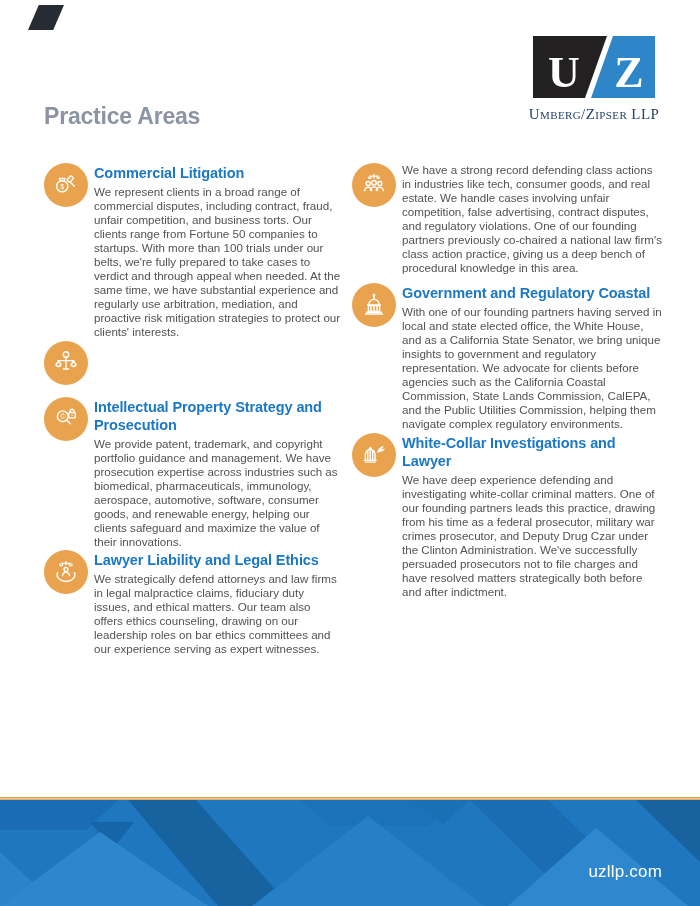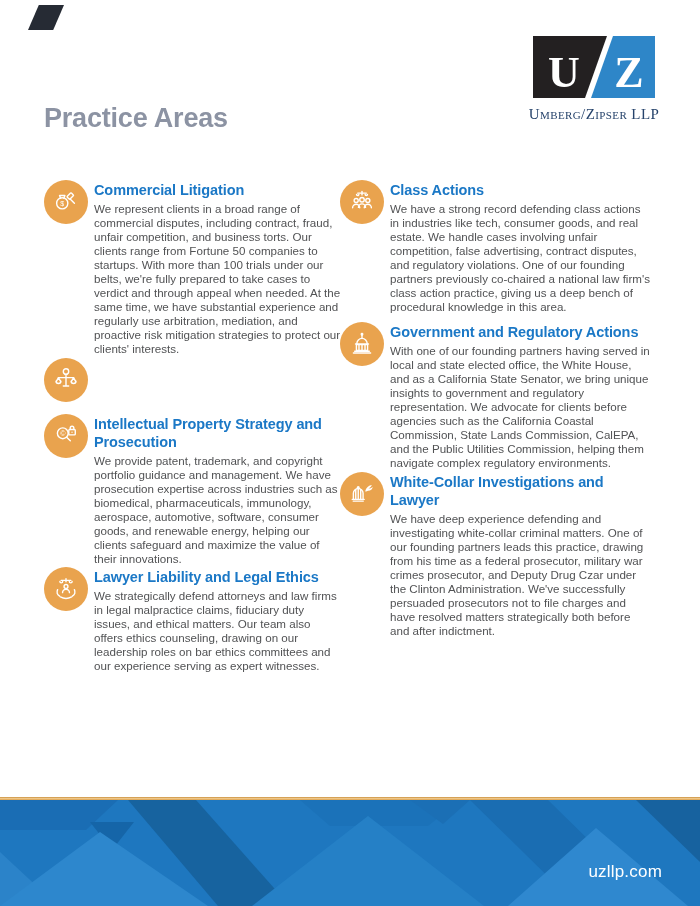--- a/index.html
+++ b/index.html
@@ -9,25 +9,25 @@
   
   .corner-mark { position:absolute; left:28px; top:5px; width:36px; height:25px;
     background:#262b34; clip-path:polygon(30% 0, 100% 0, 70% 100%, 0 100%); }
 
   
   .logo-wrap { position:absolute; top:36px; right:40px; width:132px; text-align:center; }
   .logo-name { margin-top:4px; font-family:"Liberation Serif", serif; font-variant:small-caps;
     font-size:15px; letter-spacing:0.4px; color:#26436b; white-space:nowrap; }
 
   
-  .page-title { position:absolute; left:44px; top:103px; font-size:27px; font-weight:bold;
+  .page-title { position:absolute; left:44px; top:103px; font-size:23px; font-weight:bold;
     color:#8c93a3; letter-spacing:-0.2px; }
 
   
-  .content { position:absolute; left:44px; top:180px; display:flex; }
+  .content { position:absolute; left:44px; top:163px; display:flex; gap:12px; }
   .col { display:flex; flex-direction:column; }
   .col-left { width:296px; }
   .col-right { width:312px; }
   .section { display:flex; gap:4px; margin-bottom:8px; }
   .icon-circle { flex:0 0 44px; width:44px; height:44px; border-radius:50%;
     background:#e9a34e; display:flex; align-items:center; justify-content:center; }
   .icon-circle svg { width:28px; height:28px; stroke:#ffffff; fill:none;
     stroke-width:1.3; stroke-linecap:round; stroke-linejoin:round; }
   .icon-circle svg text { fill:#ffffff; stroke:none; font-family:"Liberation Sans", sans-serif; }
   .sec-text { flex:1; padding-left:2px; }
@@ -149,42 +149,41 @@
             <path d="M7.9 5.9 a1.1 1.1 0 0 0 2.2 0 M15.9 5.9 a1.1 1.1 0 0 0 2.2 0"></path>
             <circle cx="7.6" cy="11.6" r="1.9"></circle>
             <circle cx="13" cy="10.9" r="2.1"></circle>
             <circle cx="18.4" cy="11.6" r="1.9"></circle>
             <path d="M4.3 18.4 a3.3 3.3 0 0 1 6.6 0"></path>
             <path d="M9.7 18 a3.3 3.3 0 0 1 6.6 0"></path>
             <path d="M15.1 18.4 a3.3 3.3 0 0 1 6.6 0"></path>
           </svg>
         </div>
         <div class="sec-text">
-          <h3 class="sec-title">Class Actions</h3>
           <p class="sec-body">We have a strong record defending class actions in industries like tech, consumer goods, and real estate. We handle cases involving unfair competition, false advertising, contract disputes, and regulatory violations. One of our founding partners previously co-chaired a national law firm's class action practice, giving us a deep bench of procedural knowledge in this area.</p>
         </div>
       </div>
 
       <div class="section mb2">
         <div class="icon-circle">
           <svg viewBox="0 0 26 26">
             <circle cx="13" cy="3.9" r="0.7"></circle>
             <line x1="13" y1="4.8" x2="13" y2="7.6"></line>
             <path d="M8.2 12.6 a4.8 4.8 0 0 1 9.6 0"></path>
             <line x1="7" y1="13" x2="19" y2="13"></line>
             <rect x="7.8" y="13.6" width="10.4" height="5.4"></rect>
             <line x1="10.2" y1="13.6" x2="10.2" y2="19"></line>
             <line x1="13" y1="13.6" x2="13" y2="19"></line>
             <line x1="15.8" y1="13.6" x2="15.8" y2="19"></line>
             <line x1="6.2" y1="19.8" x2="19.8" y2="19.8"></line>
             <line x1="5" y1="21.4" x2="21" y2="21.4"></line>
           </svg>
         </div>
         <div class="sec-text">
-          <h3 class="sec-title">Government and Regulatory Actions</h3>
+          <h3 class="sec-title">Government and Regulatory Coastal</h3>
           <p class="sec-body">With one of our founding partners having served in local and state elected office, the White House, and as a California State Senator, we bring unique insights to government and regulatory representation. We advocate for clients before agencies such as the California Coastal Commission, State Lands Commission, CalEPA, and the Public Utilities Commission, helping them navigate complex regulatory environments.</p>
         </div>
       </div>
 
       <div class="section">
         <div class="icon-circle">
           <svg viewBox="0 0 26 26">
             <circle cx="9.5" cy="7" r="0.8"></circle>
             <path d="M5 17.6 v-5.2 a4.5 4.5 0 0 1 9 0 v5.2"></path>
             <line x1="7.2" y1="9" x2="7.2" y2="17.6"></line>

